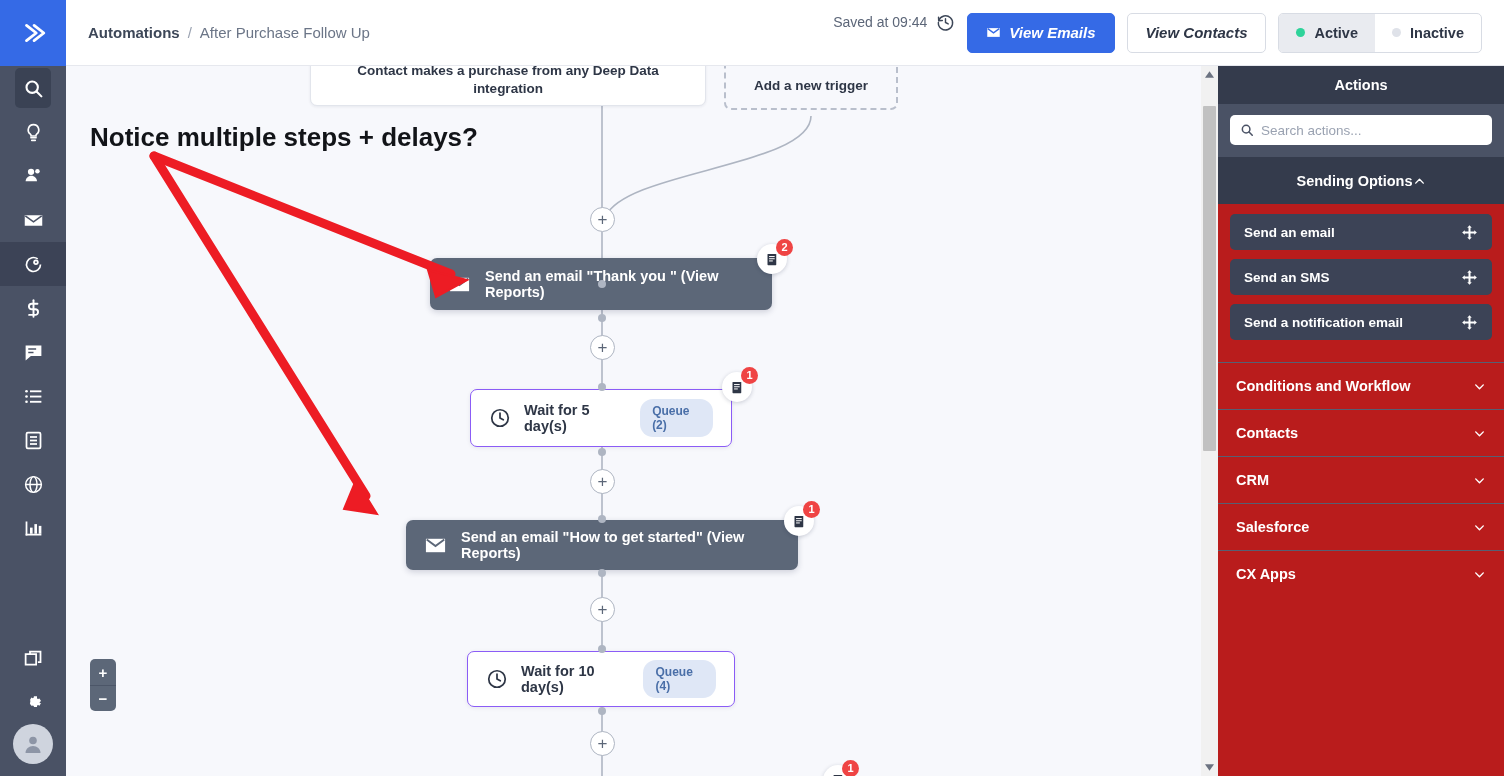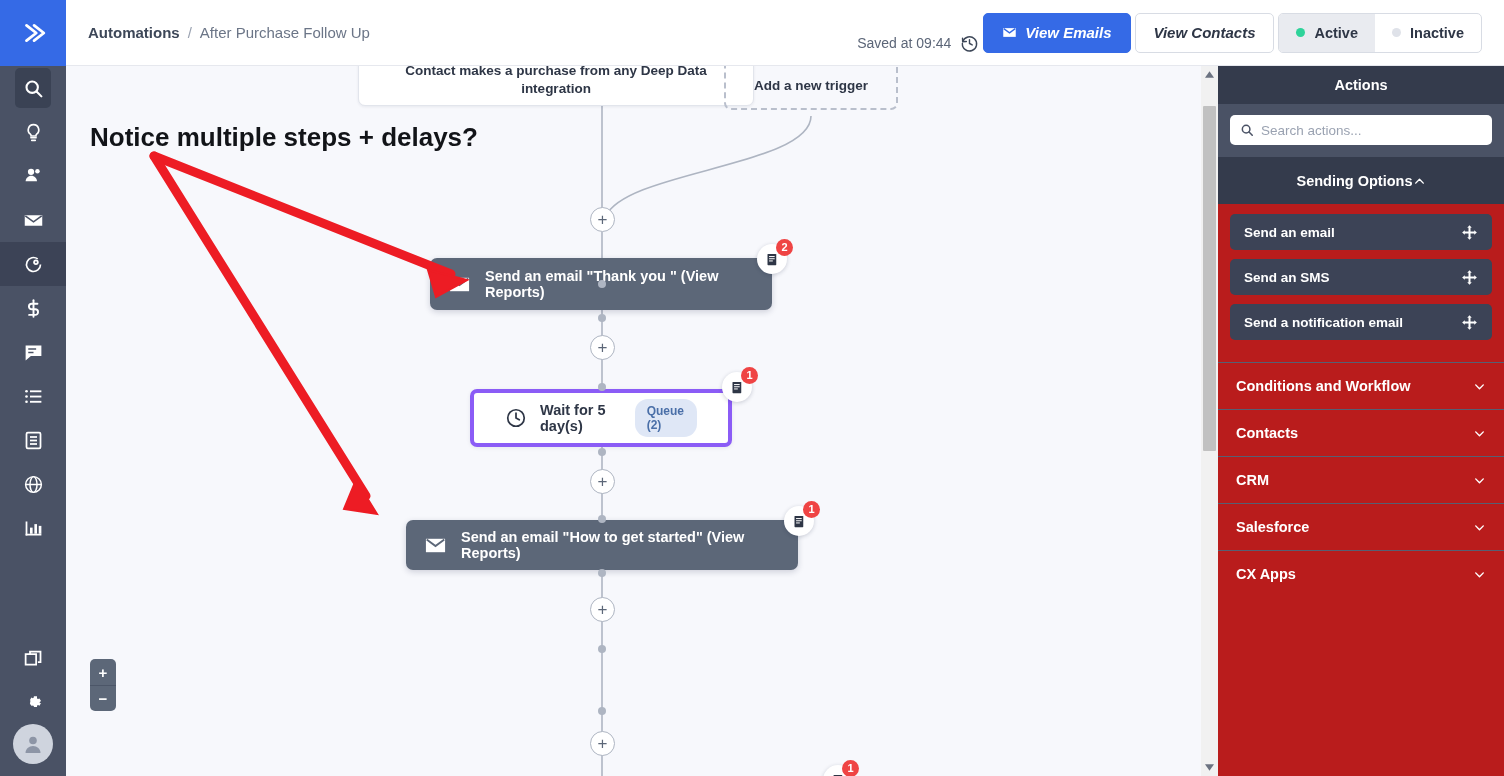--- a/index.html
+++ b/index.html
@@ -45,21 +45,21 @@
   
   #header {
     position: absolute; left: 66px; top: 0; width: 1438px; height: 66px;
     background: #ffffff; border-bottom: 1px solid #e6e8ee;
     display: flex; align-items: center; padding: 0 22px;
   }
   #breadcrumb { display: flex; align-items: center; font-size: 15px; }
   .crumb-root { color: #3d4758; font-weight: bold; }
   .crumb-sep { color: #9aa2b1; margin: 0 8px; }
   .crumb-leaf { color: #6b7587; }
-  #header-right { margin-left: auto; display: flex; align-items: flex-end; gap: 4px; }
+  #header-right { margin-left: auto; display: flex; align-items: flex-start; gap: 12px; }
   #saved-at { display: flex; align-items: center; gap: 9px; color: #5c6678; font-size: 14px; }
   #saved-at svg { width: 19px; height: 19px; }
   .hdr-btn {
     height: 40px; border-radius: 5px; display: flex; align-items: center;
     justify-content: center; gap: 8px; font-size: 15px; font-weight: bold;
     padding: 0 18px; cursor: pointer; white-space: nowrap; font-style: italic;
   }
   #view-emails-btn { background: #356ae6; color: #fff; border: 1px solid #356ae6; }
   #view-emails-btn svg { width: 15px; height: 15px; }
   #view-contacts-btn { background: #fff; color: #2e3646; border: 1px solid #d8dce4; }
@@ -83,38 +83,37 @@
   .node {
     position: absolute; display: flex; align-items: center;
     border-radius: 7px; z-index: 5;
   }
   .node-trigger {
     background: #ffffff; border: 1px solid #e2e5ec; border-radius: 7px;
     box-shadow: 0 1px 3px rgba(20,30,60,.07);
     justify-content: center; text-align: center;
     font-size: 13.5px; font-weight: bold; color: #2e3646; line-height: 1.35;
     padding: 10px 16px;
-    margin-left: 48px;
   }
   .node-trigger-dashed {
     background: transparent; border: 2px dashed #b9bfcc; border-radius: 7px;
     justify-content: center; text-align: center;
     font-size: 13.5px; font-weight: bold; color: #2e3646;
   }
   .node-email {
     background: #5c6778; color: #ffffff;
     box-shadow: 0 2px 6px rgba(20,30,60,.18);
     padding: 0 18px; gap: 14px;
     font-size: 14.5px; font-weight: bold;
   }
   .node-email svg { width: 23px; height: 23px; flex: 0 0 23px; }
   .node-wait {
-    background: #ffffff; border: 4px solid #8b5cf6;
+    background: #ffffff; border: 1px solid #8b5cf6;
     box-shadow: 0 1px 4px rgba(20,30,60,.08);
-    padding: 0 31px; gap: 13px;
+    padding: 0 18px; gap: 13px;
     font-size: 14.5px; font-weight: bold; color: #2e3646;
   }
   .node-wait svg { width: 22px; height: 22px; flex: 0 0 22px; }
   .queue-pill {
     background: #dfe7f6; color: #4a6fa8; font-size: 12px; font-weight: bold;
     border-radius: 13px; padding: 5px 12px; margin-left: 4px;
   }
   .port {
     position: absolute; width: 8px; height: 8px; border-radius: 50%;
     background: #aeb5c2; z-index: 6;
@@ -446,20 +445,28 @@
         </svg>
       <span class="badge-count">1</span>
     </div>
     <div class="port" style="left:532px; top:503px;"></div>
 
     <div class="plus-btn" style="left:524px; top:531px;">
       <span>+</span>
     </div>
 
     <div class="port" style="left:532px; top:579px;"></div>
+    <div class="node node-wait" style="left:401px; top:585px; width:268px; height:56px;">
+      <svg viewBox="0 0 24 24" fill="none" stroke="#2e3646" stroke-width="1.9" stroke-linecap="round">
+          <circle cx="12" cy="12" r="9"></circle>
+          <polyline points="12,6.8 12,12 15.6,14"></polyline>
+        </svg>
+      <span>Wait for 10 day(s)</span>
+      <span class="queue-pill">Queue (4)</span>
+    </div>
     <div class="port" style="left:532px; top:641px;"></div>
 
     <div class="plus-btn" style="left:524px; top:665px;">
       <span>+</span>
     </div>
 
     <div class="report-badge" style="left:757px; top:699px;">
       <svg viewBox="0 0 24 24" fill="#2e3646">
           <rect x="4" y="3" width="14" height="18" rx="1"></rect>
           <rect x="6.5" y="6.5" width="9" height="1.6" fill="#fff"></rect>

